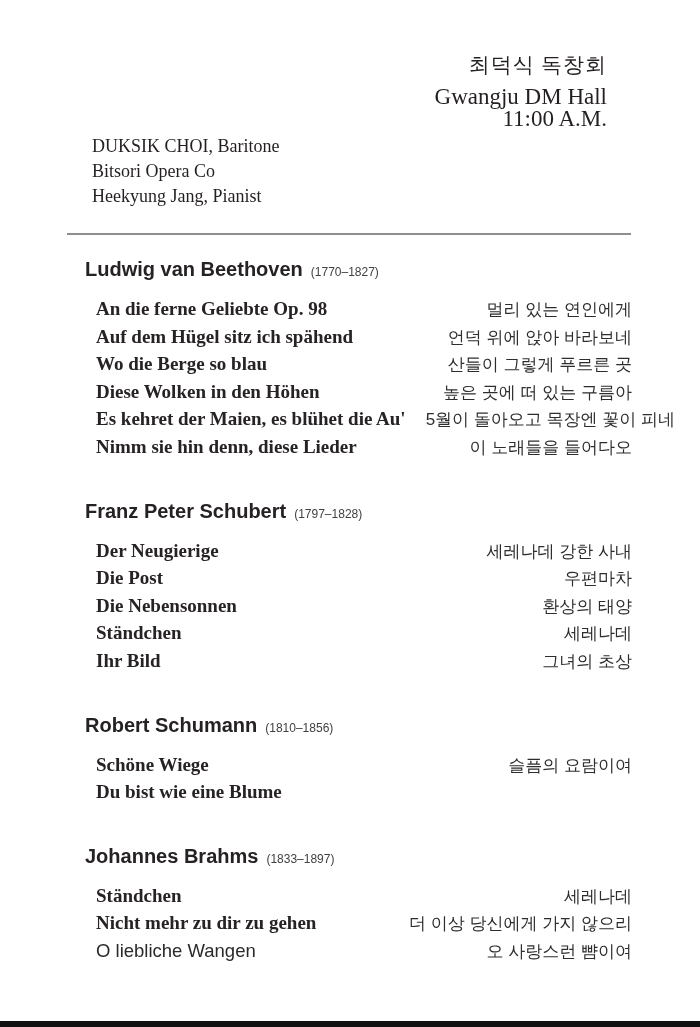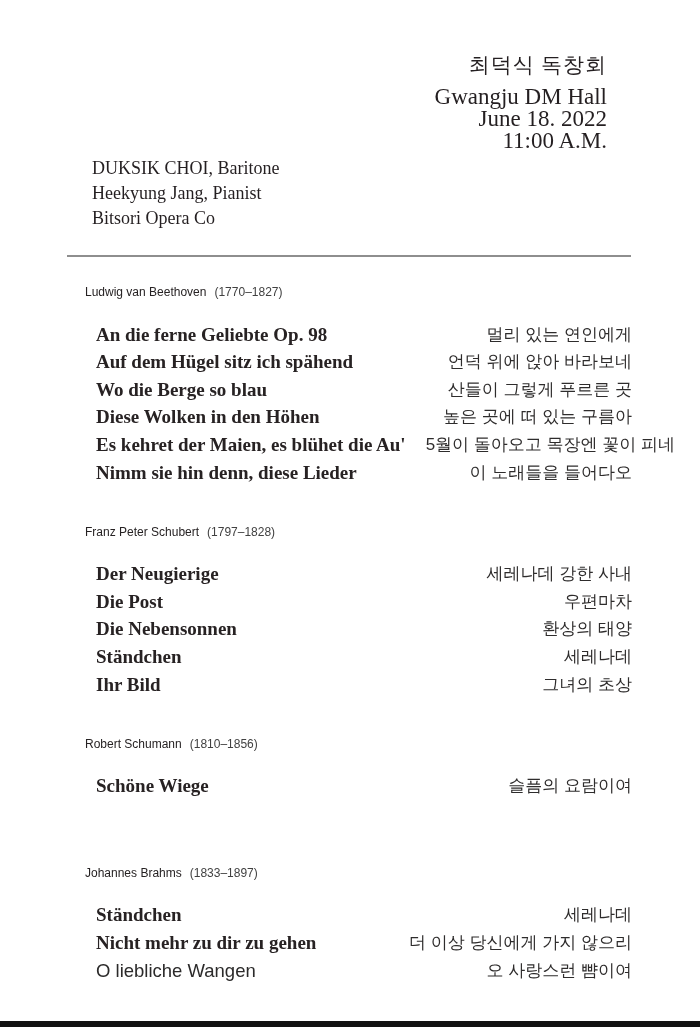--- a/index.html
+++ b/index.html
@@ -42,26 +42,26 @@
     width:547px;
   }
   .section{margin-top:21px;}
   .section + .section{margin-top:34px;}
   .composer-row{
     font-family:"Liberation Sans","DejaVu Sans",sans-serif;
     line-height:26px;
     margin-bottom:13px;
     white-space:nowrap;
   }
-  .composer{font-size:12px;font-weight:normal;color:#262223;}
+  .composer{font-size:20px;font-weight:bold;color:#262223;}
   .years{font-size:12px;font-weight:normal;color:#414141;margin-left:8px;}
   .song-row{
     display:flex;
     justify-content:space-between;
-    align-items:flex-end;
+    align-items:flex-start;
     height:27.6px;
     padding-left:11px;
   }
   .song-title{
     font-family:"Liberation Serif","DejaVu Serif",serif;
     font-weight:bold;
     font-size:19px;
     color:#272223;
     white-space:nowrap;
   }
@@ -87,27 +87,26 @@
 </style>
 </head>
 <body>
 
 <div class="page" style="--text-color: #241f21; --divider-color: #8e8e8e; --bottom-bar-color: #111111;">
 
   <header>
     <div class="event-block">
       <div class="event-title">최덕식 독창회</div>
       <div class="event-line">Gwangju DM Hall</div>
-      <div class="event-line">June 18. 2022</div>
       <div class="event-line">11:00 A.M.</div>
     </div>
     <div class="performers" id="performers">
         <div>DUKSIK CHOI, Baritone</div>
+        <div>Bitsori Opera Co</div>
         <div>Heekyung Jang, Pianist</div>
-        <div>Bitsori Opera Co</div>
       </div>
   </header>
 
   <hr class="divider">
 
   <main class="program" id="program">
       <section class="section">
         <div class="composer-row"><span class="composer">Ludwig van Beethoven</span><span class="years">(1770–1827)</span></div>
         <div class="song-row">
           <span class="song-title">An die ferne Geliebte Op. 98</span>
@@ -157,20 +156,21 @@
           <span class="song-translation">그녀의 초상</span>
         </div>
       </section>
       <section class="section">
         <div class="composer-row"><span class="composer">Robert Schumann</span><span class="years">(1810–1856)</span></div>
         <div class="song-row">
           <span class="song-title">Schöne Wiege</span>
           <span class="song-translation">슬픔의 요람이여</span>
         </div>
         <div class="song-row">
+          <span class="song-title">Du bist wie eine Blume</span>
         </div>
       </section>
       <section class="section">
         <div class="composer-row"><span class="composer">Johannes Brahms</span><span class="years">(1833–1897)</span></div>
         <div class="song-row">
           <span class="song-title">Ständchen</span>
           <span class="song-translation">세레나데</span>
         </div>
         <div class="song-row">
           <span class="song-title">Nicht mehr zu dir zu gehen</span>

